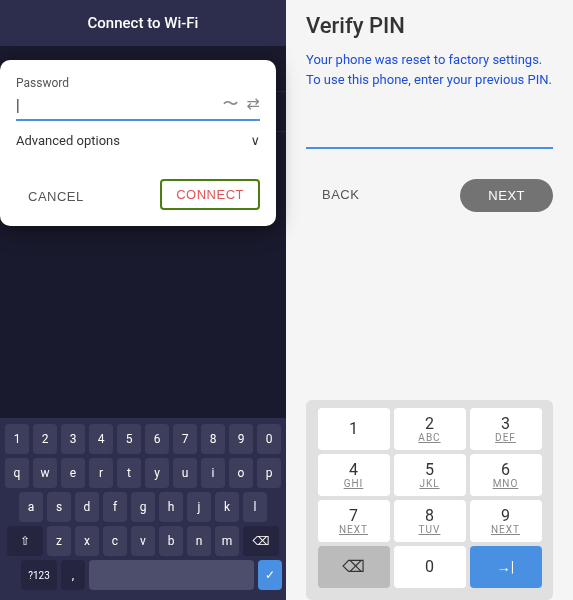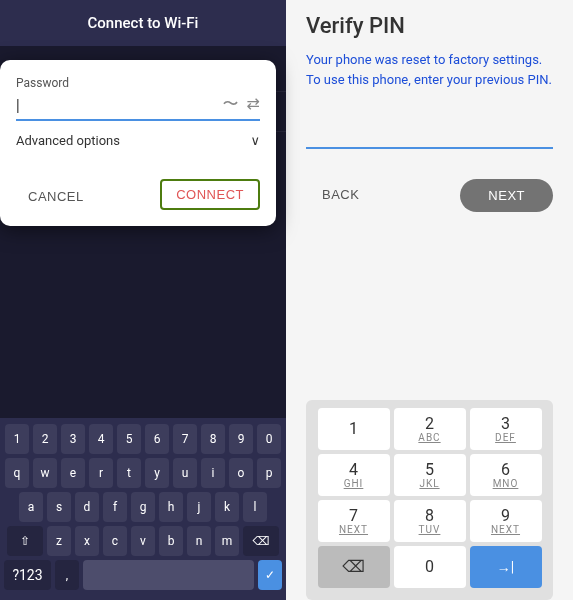--- a/index.html
+++ b/index.html
@@ -392,21 +392,21 @@
       <div class="key">z</div>
       <div class="key">x</div>
       <div class="key">c</div>
       <div class="key">v</div>
       <div class="key">b</div>
       <div class="key">n</div>
       <div class="key">m</div>
       <div class="key dark wide">⌫</div>
     </div>
     <div class="key-row">
-      <div class="key dark wide" style="width:47px;font-size:14px;">?123</div>
+      <div class="key dark wide" style="width:36px;font-size:10px;margin-left:17px;">?123</div>
       <div class="key dark">,</div>
       <div class="key space"></div>
       <div class="key blue">✓</div>
     </div>
   </div>
 </div>
 
 <div class="right-panel">
   <div class="verify-title">Verify PIN</div>
   <div class="verify-desc">Your phone was reset to factory settings. To use this phone, enter your previous PIN.</div>

